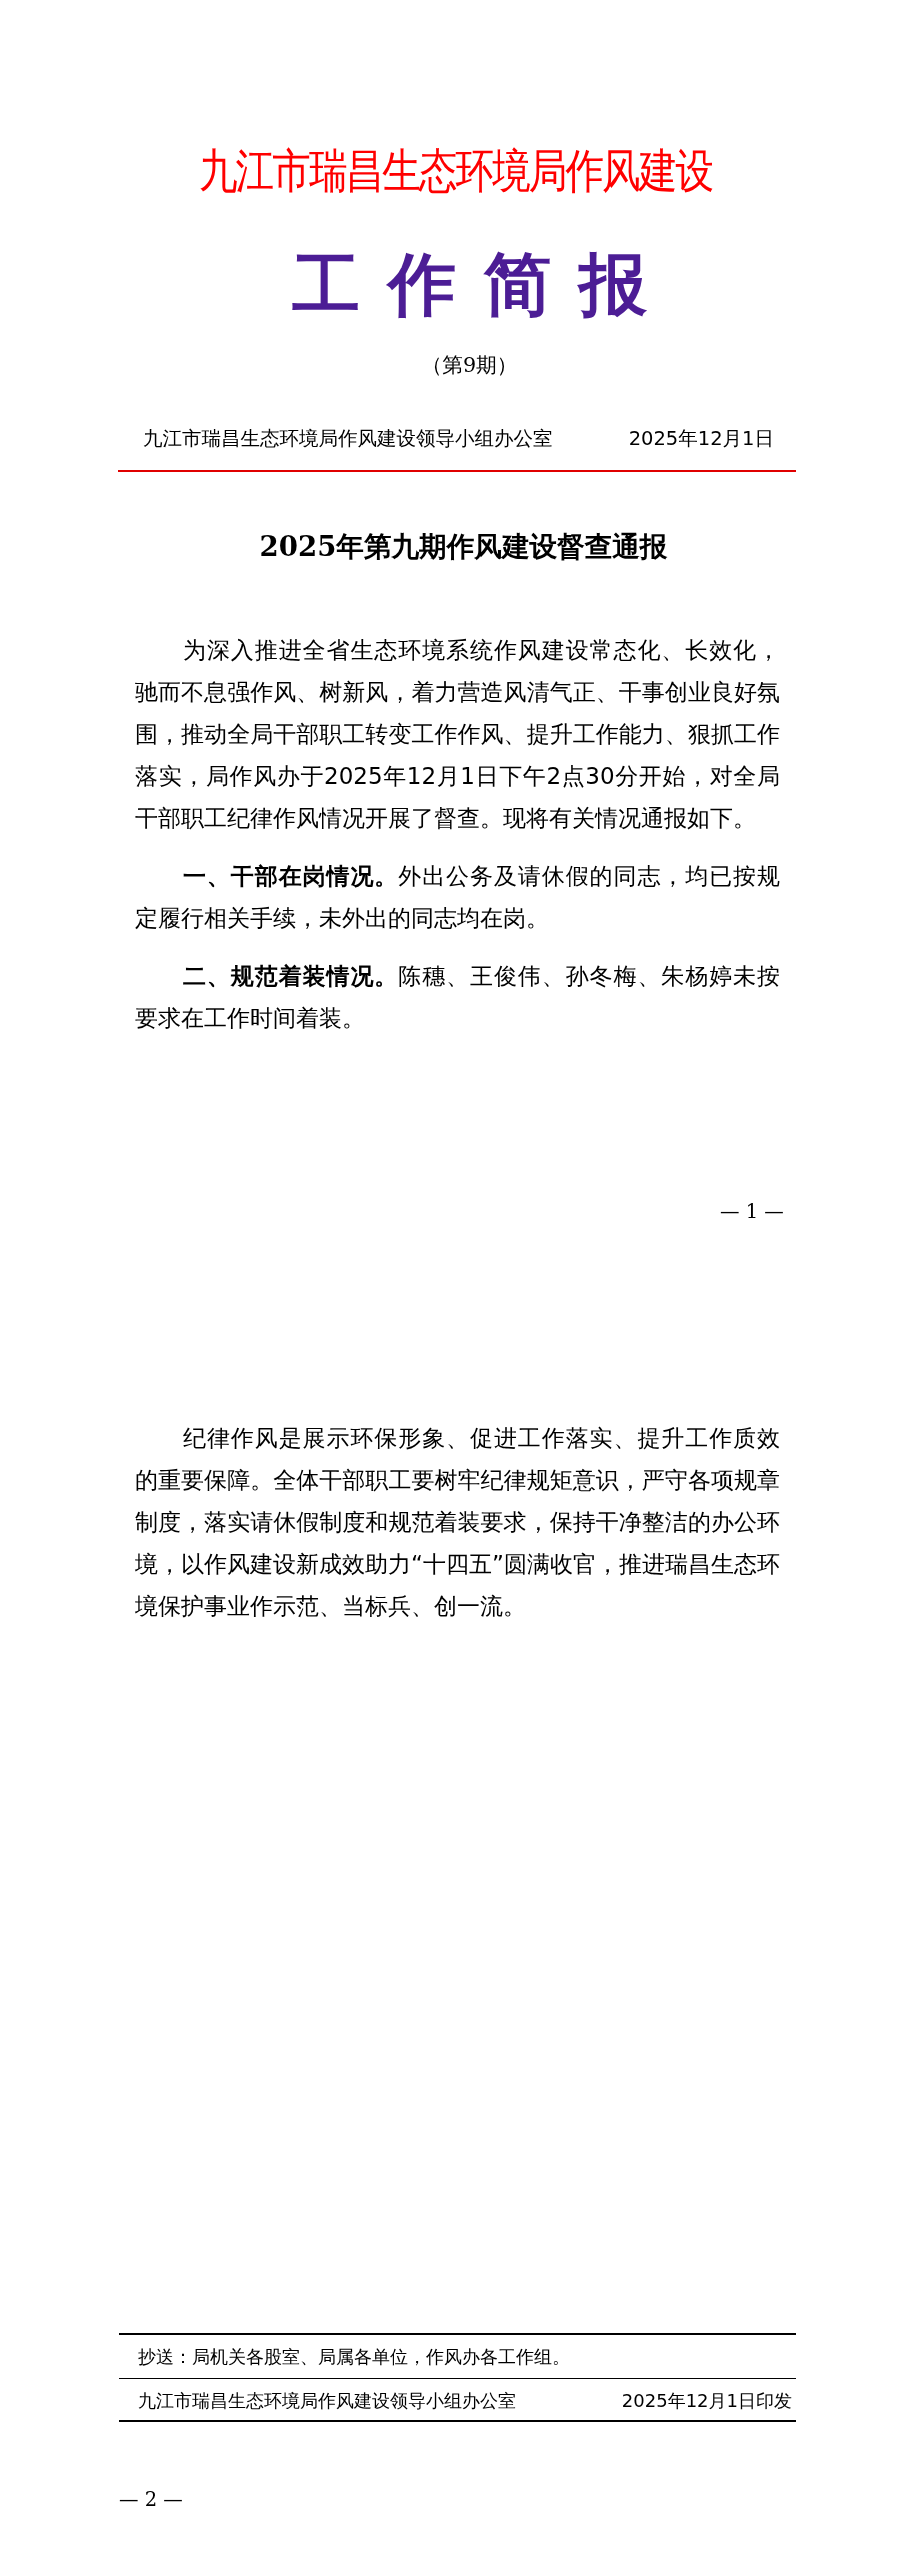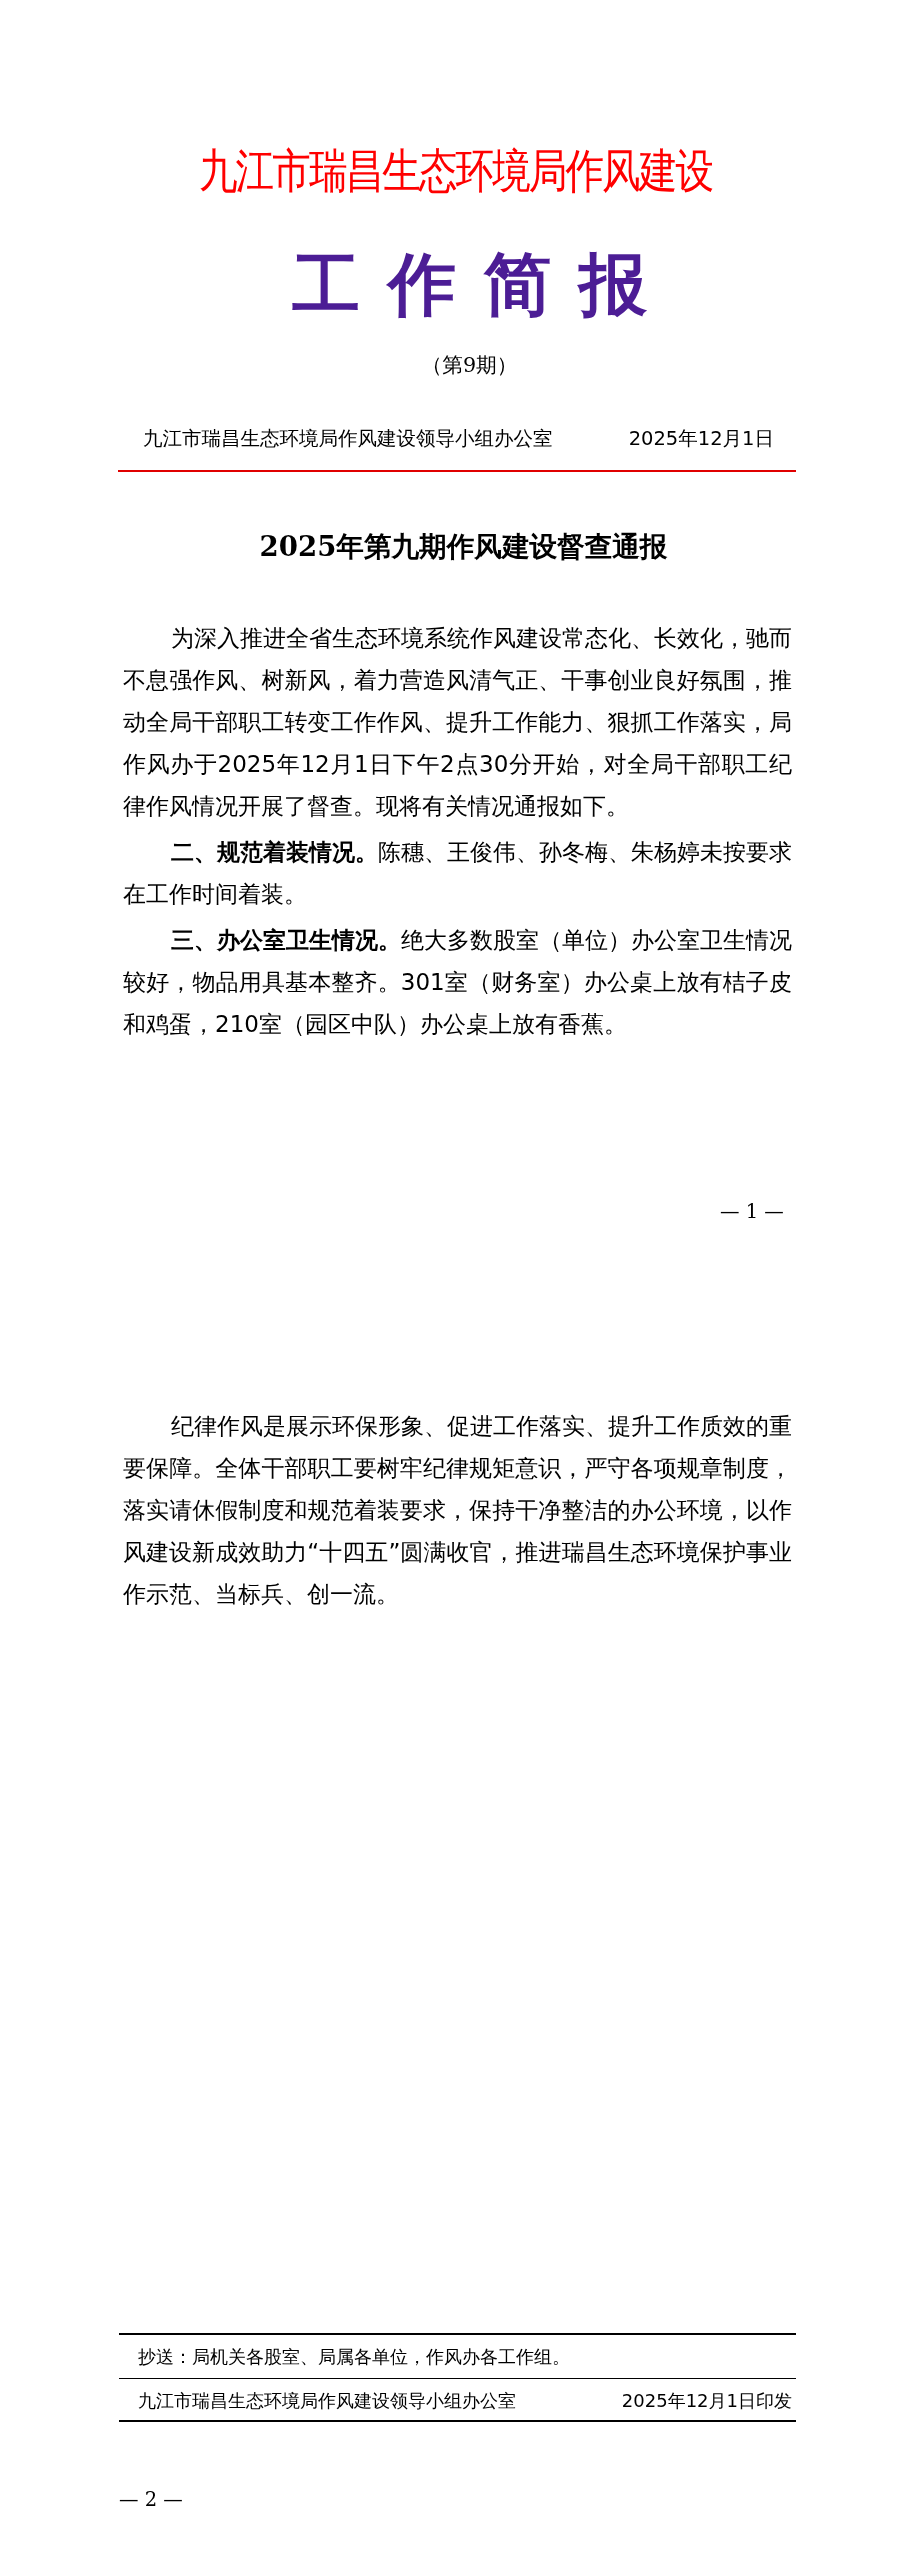--- a/index.html
+++ b/index.html
@@ -15,21 +15,21 @@
   .issue { top: 351px; font-size: 20.7px; line-height: 29px; padding-left: 14px; }
 
   .header-meta { top: 424px; left: 143px; width: 631px; font-size: 19.5px; line-height: 29px;
                  font-family: "DejaVu Sans", sans-serif; display: flex; justify-content: space-between; }
   .red-rule { top: 470px; left: 118px; width: 678px; height: 2.3px; background: #e00000; }
 
   .article-title { top: 527px; font-size: 27.6px; line-height: 40px; font-weight: bold; padding-left: 8px; }
 
   .body-block { left: 119px; width: 677px; font-size: 23px; line-height: 42px;
                 font-family: "DejaVu Sans", sans-serif; text-align: justify; }
-  .para { margin: 4px; text-indent: 48px; }
+  .para { margin: 16px; text-indent: 48px; }
   .para b { font-weight: bold; }
 
   .page-num { font-size: 19.5px; line-height: 23px; font-family: "DejaVu Serif", serif; }
 
   .rule-thick { left: 119px; width: 677px; height: 2.3px; background: #000; }
   .rule-thin  { left: 119px; width: 677px; height: 1.1px; background: #000; }
   .footer-line { left: 138px; width: 654px; font-size: 18px; line-height: 29px;
                  font-family: "DejaVu Sans", sans-serif; }
   .footer-split { display: flex; justify-content: space-between; }
 </style>
@@ -43,22 +43,22 @@
 <div class="abs header-meta">
   <span>九江市瑞昌生态环境局作风建设领导小组办公室</span>
   <span>2025年12月1日</span>
 </div>
 <div class="abs red-rule"></div>
 
 <div class="abs center article-title">2025年第九期作风建设督查通报</div>
 
 <div class="abs body-block" style="top:613px;">
   <p class="para">为深入推进全省生态环境系统作风建设常态化、长效化，驰而不息强作风、树新风，着力营造风清气正、干事创业良好氛围，推动全局干部职工转变工作作风、提升工作能力、狠抓工作落实，局作风办于2025年12月1日下午2点30分开始，对全局干部职工纪律作风情况开展了督查。现将有关情况通报如下。</p>
+  <p class="para"><b>一、干部在岗情况。</b><span>外出公务及请休假的同志，均已按规定履行相关手续，未外出的同志均在岗。</span></p>
   <p class="para"><b>二、规范着装情况。</b><span>陈穗、王俊伟、孙冬梅、朱杨婷未按要求在工作时间着装。</span></p>
-  <p class="para"><b>三、办公室卫生情况。</b><span>绝大多数股室（单位）办公室卫生情况较好，物品用具基本整齐。301室（财务室）办公桌上放有桔子皮和鸡蛋，210室（园区中队）办公桌上放有香蕉。</span></p>
 </div>
 
 <div class="abs page-num" style="top:1200px; left:720px;">— 1 —</div>
 
 <div class="abs body-block" style="top:1401px;">
   <p class="para">纪律作风是展示环保形象、促进工作落实、提升工作质效的重要保障。全体干部职工要树牢纪律规矩意识，严守各项规章制度，落实请休假制度和规范着装要求，保持干净整洁的办公环境，以作风建设新成效助力“十四五”圆满收官，推进瑞昌生态环境保护事业作示范、当标兵、创一流。</p>
 </div>
 
 <div class="abs rule-thick" style="top:2333px;"></div>
 <div class="abs footer-line" style="top:2342px;">抄送：局机关各股室、局属各单位，作风办各工作组。</div>

